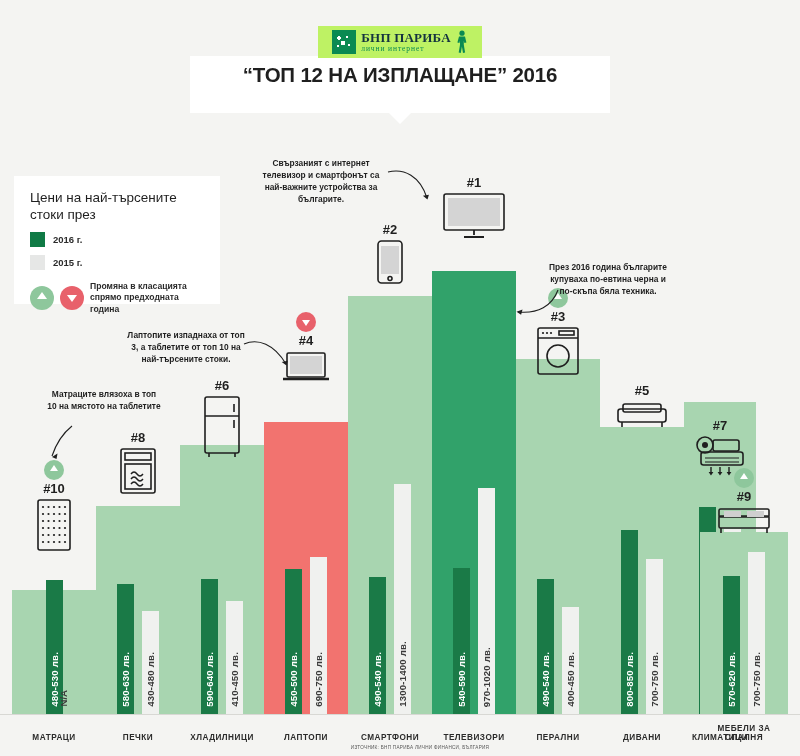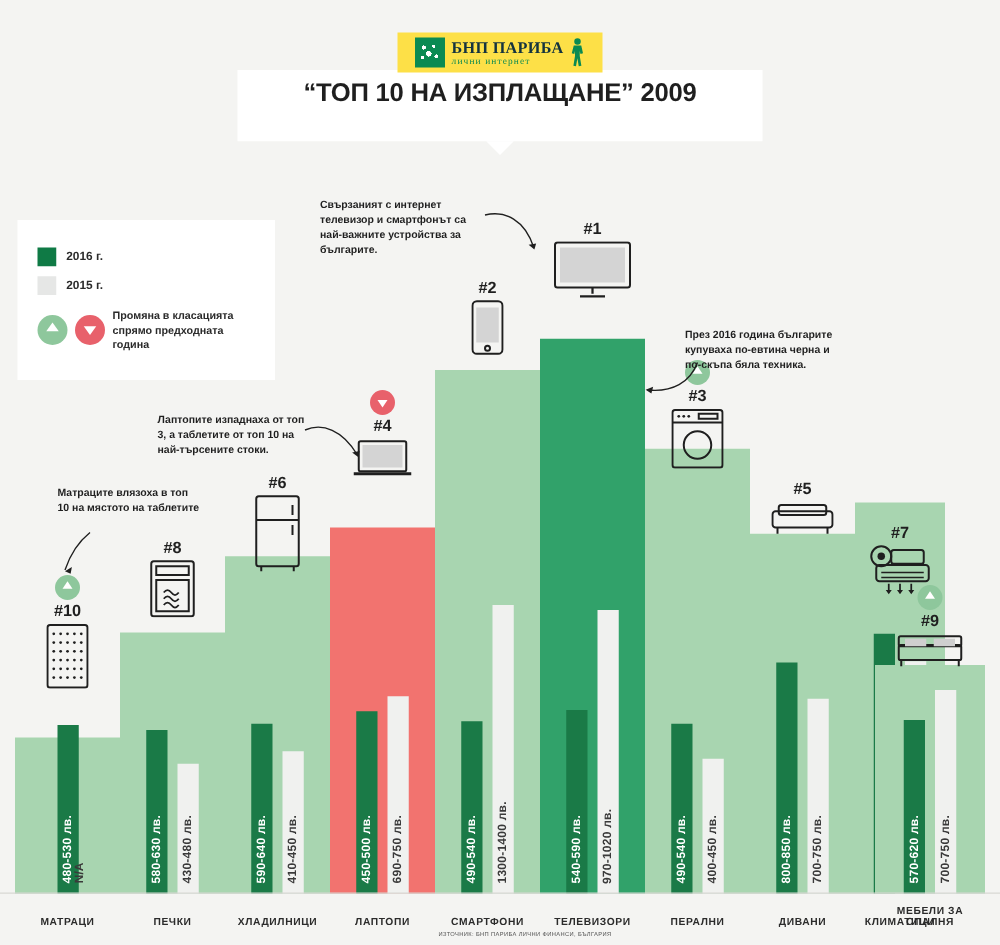--- a/index.html
+++ b/index.html
@@ -7,21 +7,21 @@
     width: 800px; height: 756px;
     font-family: "Liberation Sans", sans-serif;
     background: #f4f4f2;
     overflow: hidden;
   }
   #root { position: relative; width: 800px; height: 756px; background: #f4f4f2; }
 
   
   .header-card {
     position: absolute; left: 318px; top: 26px; width: 164px; height: 32px;
-    background: #fde047; z-index: 40;
+    background: #bef264; z-index: 40;
     display: flex; align-items: center; justify-content: center; gap: 5px;
   }
   .logo-sq { width: 24px; height: 24px; background: #0a8a52; position: relative; flex: none; }
   .logo-sq::before {
     content: ""; position: absolute; left: 4px; top: 5px; width: 16px; height: 14px;
     background:
       radial-gradient(circle at 3px 3px, #fff 1.6px, transparent 1.7px),
       radial-gradient(circle at 11px 2px, #fff 1.2px, transparent 1.3px),
       radial-gradient(circle at 7px 8px, #fff 2.2px, transparent 2.3px),
       radial-gradient(circle at 13px 10px, #fff 1.4px, transparent 1.5px),
@@ -97,21 +97,21 @@
     position: absolute; bottom: 14px; text-align: center;
     font-size: 8.2px; font-weight: bold; color: #2b2b2b; letter-spacing: .5px;
   }
 
   .rank-wrap { position: absolute; text-align: center; }
   .rank-num { font-size: 13px; font-weight: bold; color: #1f1f1f; font-family: "Liberation Sans", sans-serif; }
   .rank-badge-hold { display: flex; justify-content: center; margin-bottom: 1px; }
   .icon-hold { display: flex; justify-content: center; margin-top: 3px; }
 
   
-  .anno { position: absolute; font-size: 8.4px; font-weight: bold; color: #1f1f1f; line-height: 1.42; }
+  .anno { position: absolute; font-size: 8.4px; font-weight: bold; color: #1f1f1f; line-height: 1.42; text-align: center; }
   .anno-svg { position: absolute; overflow: visible; }
 
   .source {
     position: absolute; left: 330px; bottom: 6px; width: 180px;
     font-size: 4.6px; color: #555; text-align: center; letter-spacing: .3px;
   }
   .baseline { position: absolute; left: 0; bottom: 41px; width: 800px; height: 1px; background: #d8d8d4; }
 </style>
 </head>
 <body>
@@ -399,24 +399,25 @@
       <div class="l1">БНП ПАРИБА</div>
       <div class="l2">лични  интернет</div>
     </span>
     <svg class="logo-man" viewBox="0 0 12 24">
       <circle cx="6" cy="3.2" r="2.6" fill="#0a8a52"></circle>
       <path d="M3 6.4 h6 l1.4 6.2 -2 .5 -.6 -2.4 v4.1 l1.3 7.7 -2.1 .4 -1.1 -6.4 -1.1 6.4 -2.1 -.4 1.3 -7.7 v-4.1 l-.6 2.4 -2 -.5 z" fill="#0a8a52"></path>
     </svg>
   </div>
 
   <div class="title-card">
-    <div class="main-title">“ТОП 10 НА ИЗПЛАЩАНЕ” 2009</div>
+    <div class="main-title">“ТОП 12 НА ИЗПЛАЩАНЕ” 2016</div>
   </div>
 
   <div class="legend">
+    <div class="legend-title">Цени на най-търсените стоки през</div>
     <div class="legend-row">
       <span class="swatch sw-2016"></span>
       <span class="legend-lab">2016 г.</span>
     </div>
     <div class="legend-row">
       <span class="swatch sw-2015"></span>
       <span class="legend-lab">2015 г.</span>
     </div>
     <div class="legend-change">
       <span class="badge up"></span>

